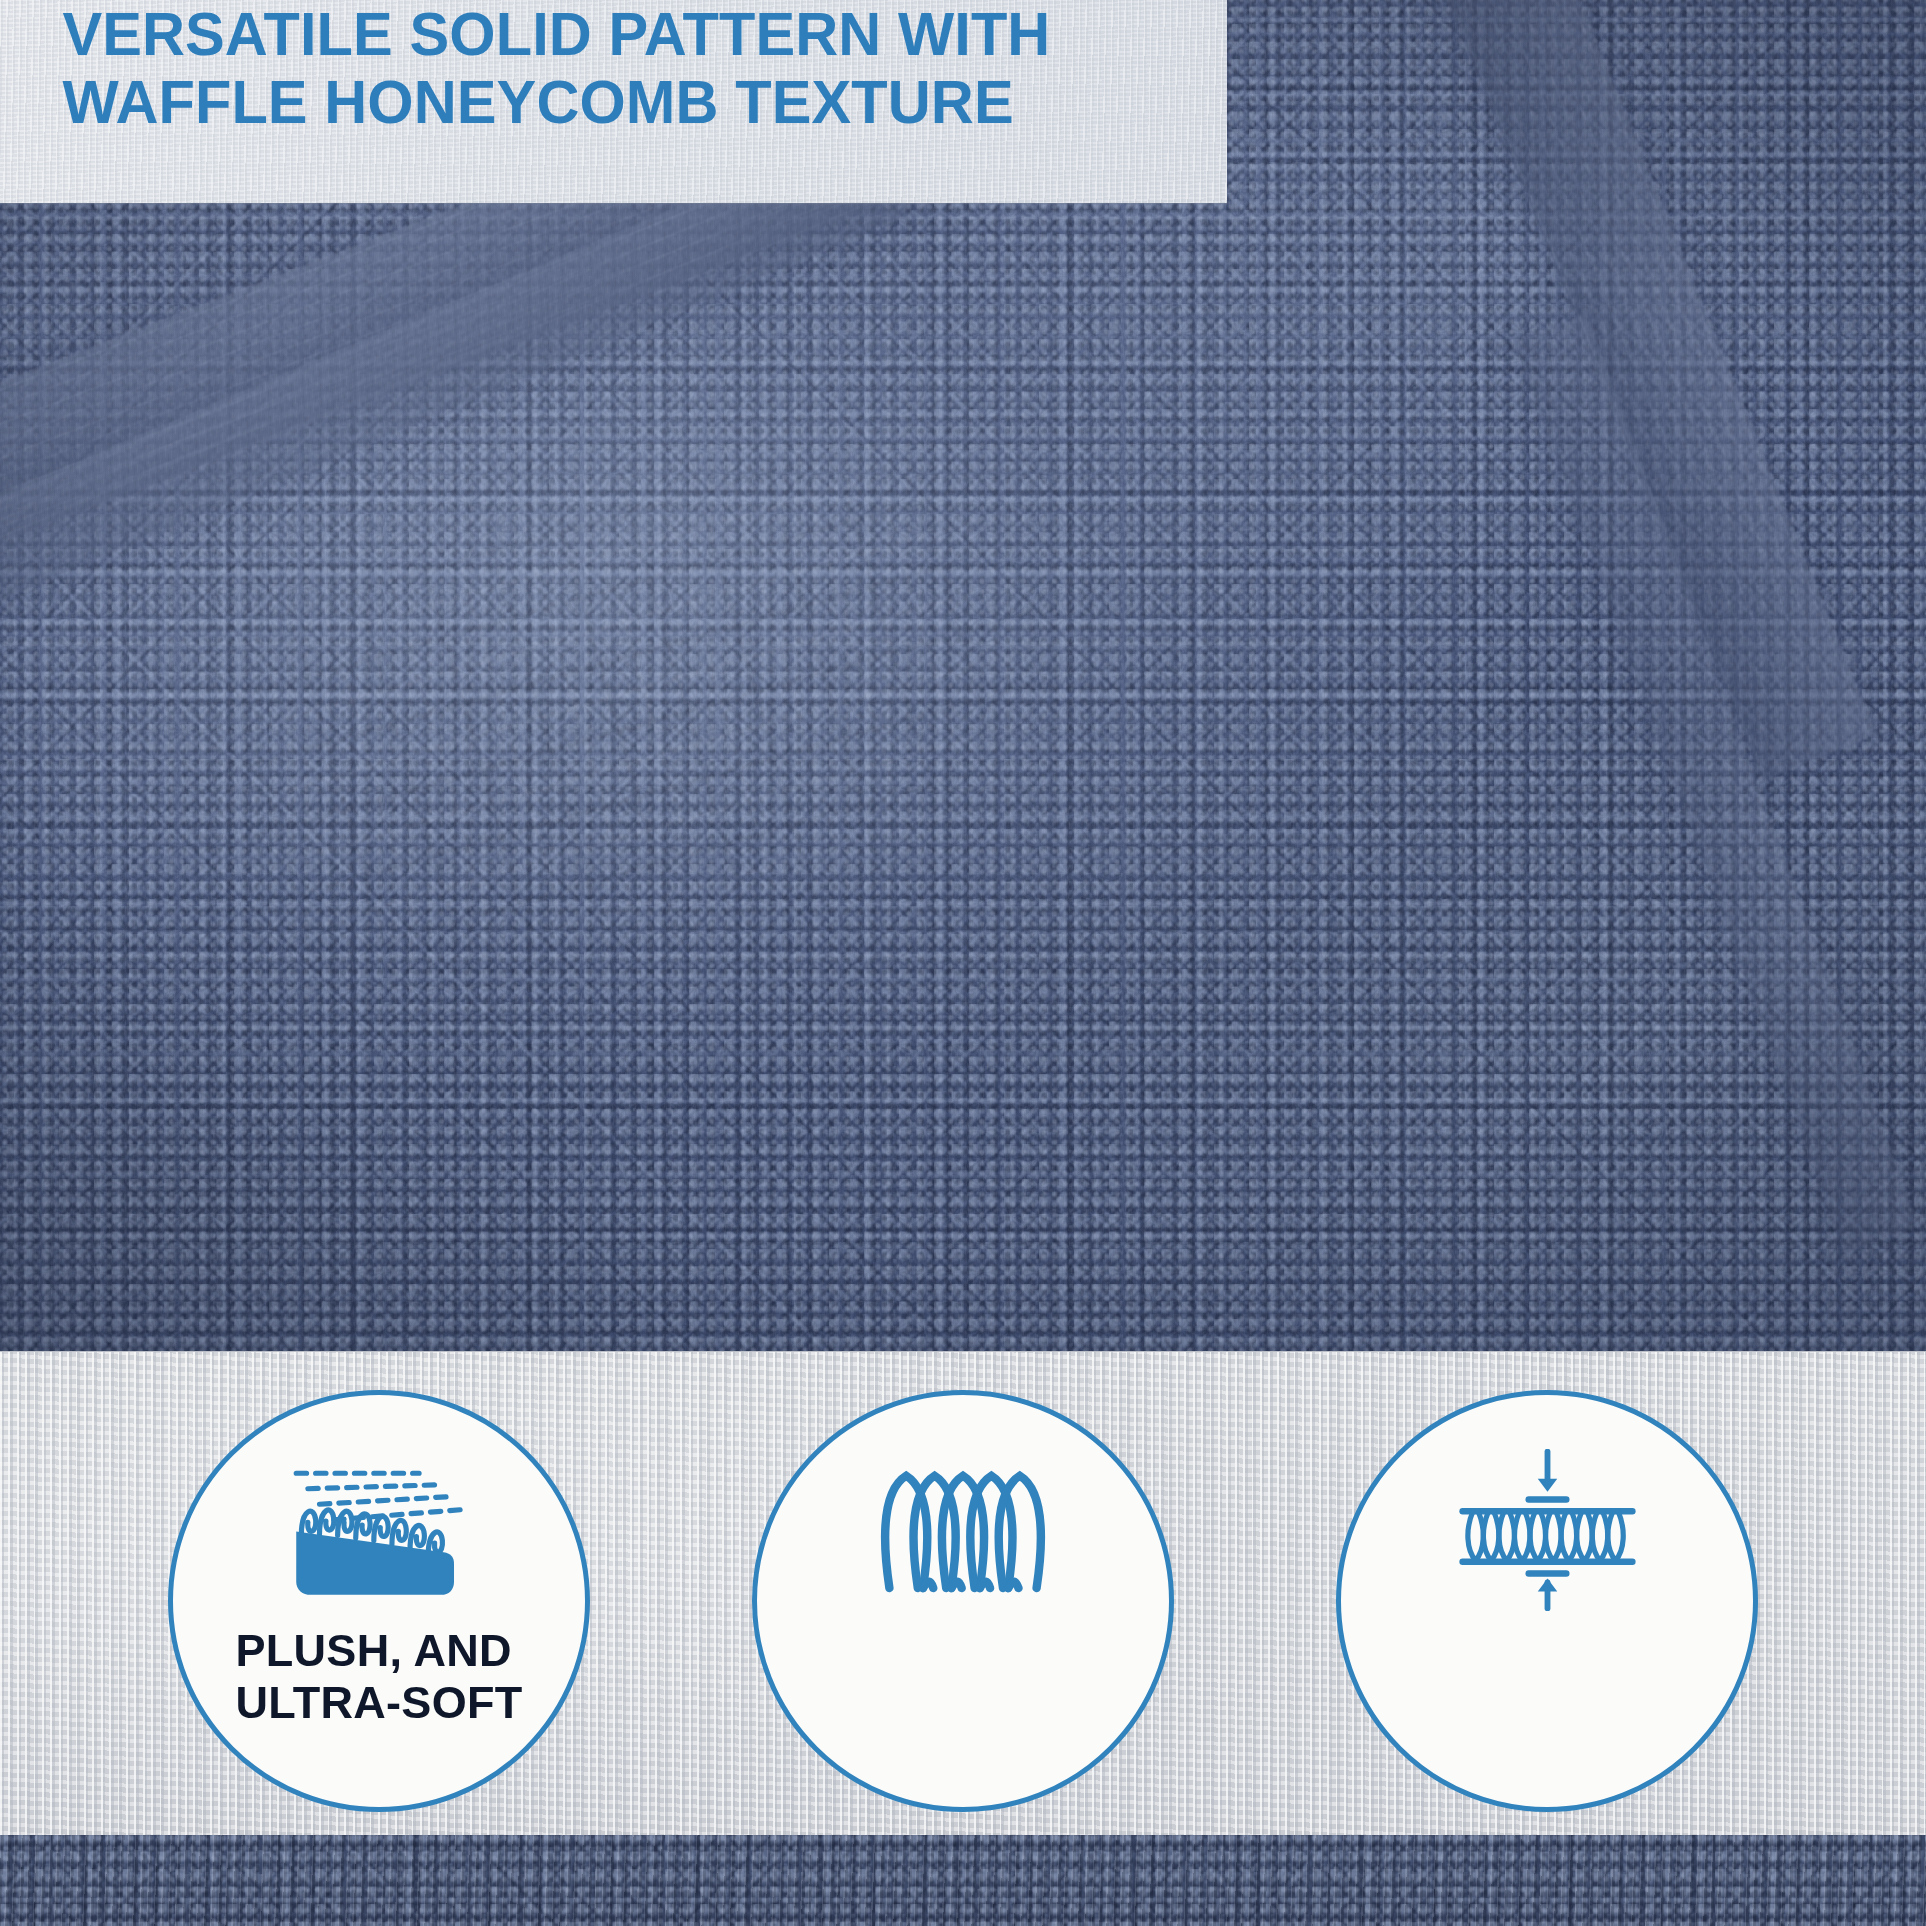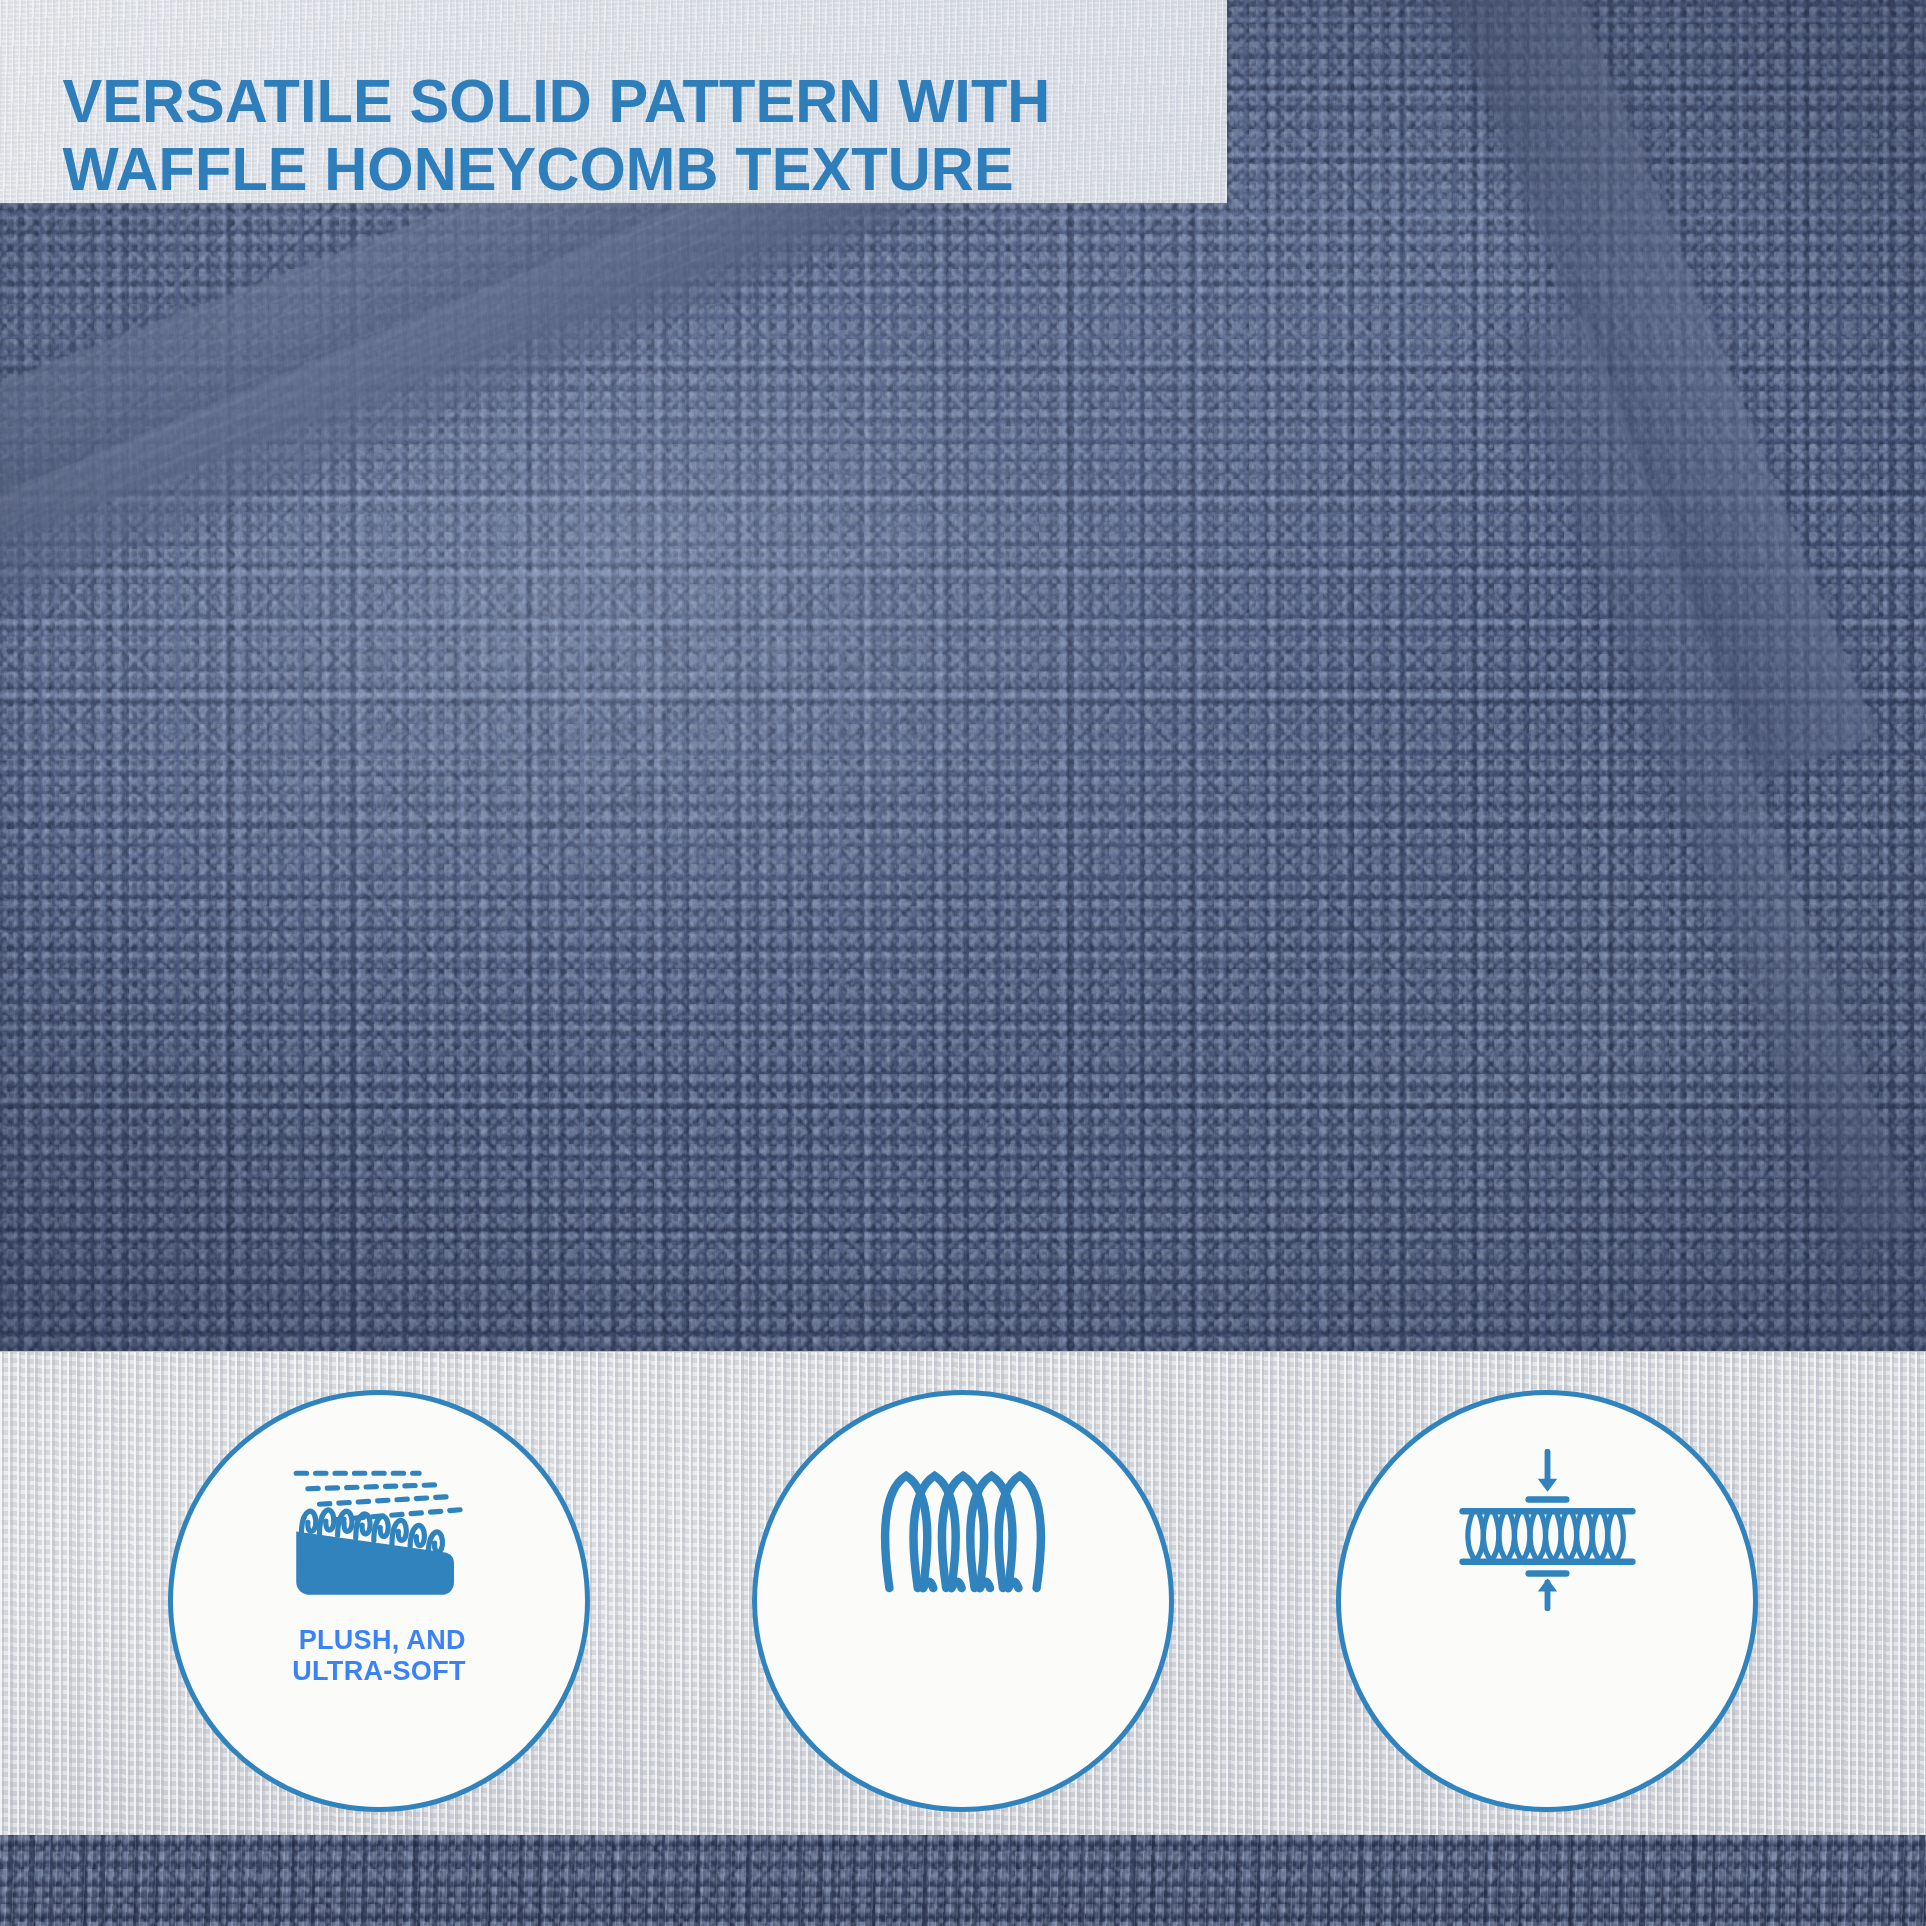--- a/index.html
+++ b/index.html
@@ -156,21 +156,21 @@
   
   .title-banner {
     position: absolute;
     left: 0; top: 0;
     width: 1227px;
     height: 203px;
     background: linear-gradient(105deg, #e4e7ec 0%, #dfe3e9 40%, #d9dee5 100%);
     box-shadow: 0 1.3px 0 rgba(120,130,150,0.45);
     overflow: hidden;
     display: flex;
-    align-items: flex-end;
+    align-items: flex-start;
   }
   .banner-texture {
     position: absolute; inset: 0;
     opacity: 0.55;
     background-image:
       repeating-linear-gradient(91deg,
         rgba(255,255,255,0.65) 0px, rgba(255,255,255,0.65) 1.3px,
         rgba(176,182,192,0.30) 1.3px, rgba(176,182,192,0.30) 3.2px,
         rgba(255,255,255,0.00) 3.2px, rgba(255,255,255,0.00) 6.5px),
       repeating-linear-gradient(178deg,
@@ -243,25 +243,25 @@
     margin-top: 14.2px;
   }
   .badge-icon {
     height: 162px;
     display: flex;
     align-items: center;
     justify-content: center;
   }
   .badge-label {
     margin-top: 14.2px;
-    color: #3b82f6;
-    font-size: 27px;
+    color: #0f172a;
+    font-size: 45px;
     font-weight: 700;
     line-height: 1.16;
-    text-align: right;
+    text-align: left;
     text-transform: uppercase;
     white-space: pre-line;
     letter-spacing: 0.3px;
   }
 
   
   .bottom-strip {
     position: absolute;
     left: 0; top: 1835px;
     width: 1926px;

